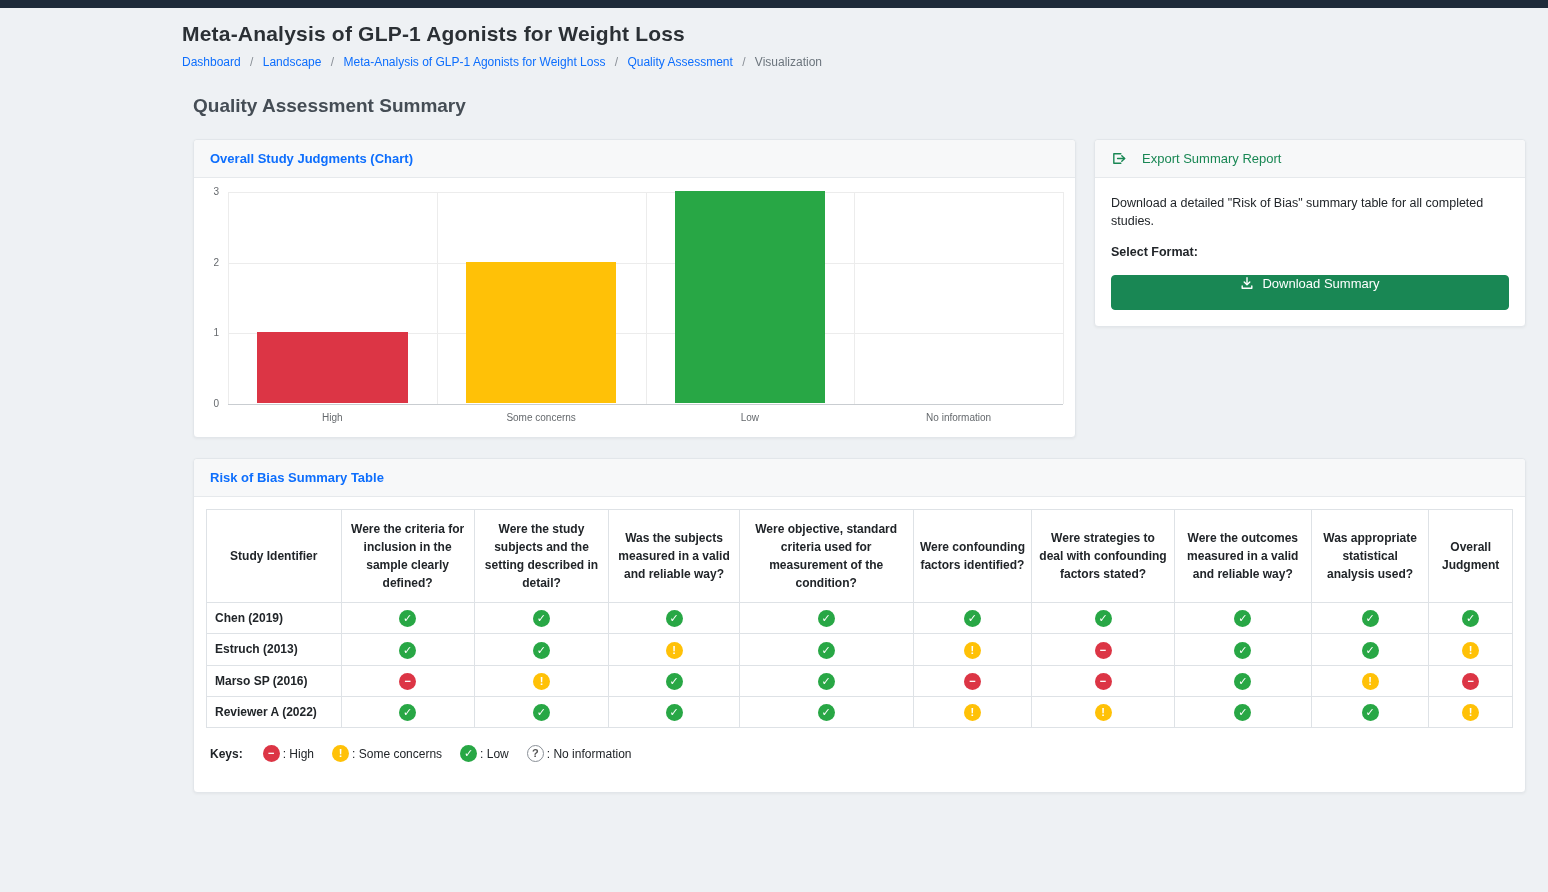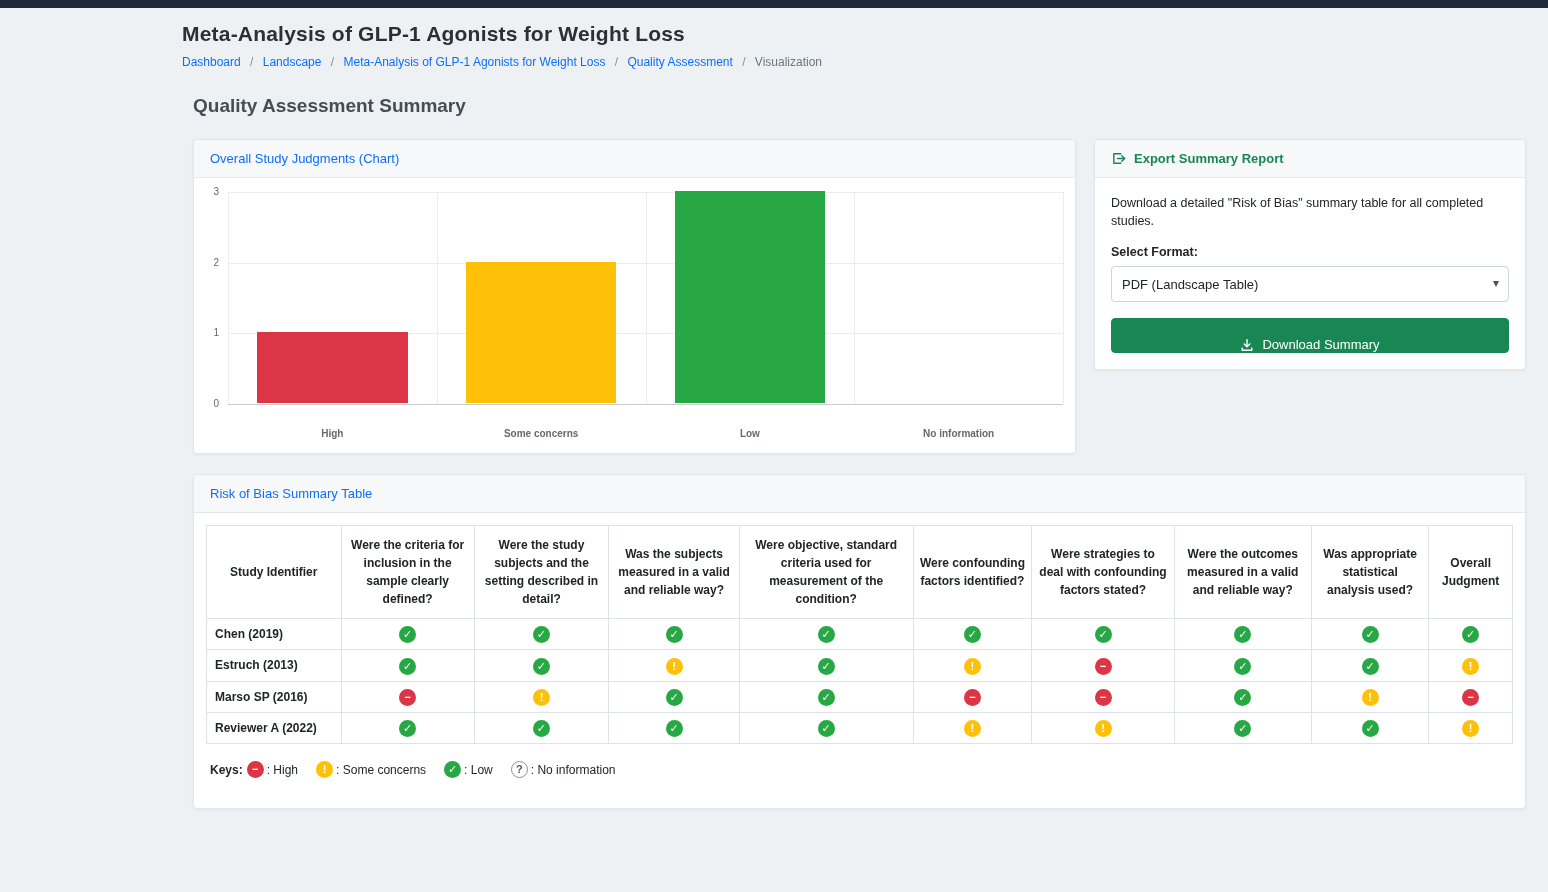--- a/index.html
+++ b/index.html
@@ -17,56 +17,56 @@
 
   .page-title{font-size:21px; font-weight:700; color:#2b3035; letter-spacing:.2px;}
   .breadcrumb{margin-top:9px; font-size:12px; color:#6c757d;}
   .breadcrumb a{color:var(--c-link); text-decoration:none; cursor:pointer;}
   .breadcrumb .sep{margin:0 6px; color:#8a9097;}
   .breadcrumb .current{color:#6c757d;}
   .section-heading{margin:26px 0 0 11px; font-size:19px; font-weight:700; color:#454d55;}
 
   .main-row{display:flex; gap:18px; margin:22px 0 0 11px; align-items:flex-start;}
   .card{background:#fff; border:1px solid #e2e6ea; border-radius:4px; box-shadow:0 1px 3px rgba(0,0,0,.05);}
-  .card-header{background:#f7f8f9; border-bottom:1px solid #e6e9ec; padding:11px 16px; font-size:13px; border-radius:4px 4px 0 0;}
+  .card-header{background:#f7f8f9; border-bottom:1px solid #e6e9ec; padding:11px 16px; font-size:13px; border-radius:4px 4px 0 0;font-weight:bold;}
   .card-header.blue{color:var(--c-link);}
-  .card-header.green{color:var(--c-btn); display:flex; gap:8px; font-weight:700;}
+  .card-header.green{color:var(--c-btn); display:flex; gap:16px; font-weight:400;}
 
   
   .chart-card{flex:0 0 883px;}
   .chart-body{padding:14px 12px 14px 6px;}
   .chart-inner{display:flex; height:212px;}
   .y-axis{width:28px; position:relative; flex:0 0 28px;}
   .ytick{position:absolute; right:9px; font-size:10px; color:#65696d;}
   .plot{flex:1; position:relative;}
   .gridline-h{position:absolute; left:0; right:0; height:1px; background:#ececec;}
   .gridline-h.axis{background:#c9cdd1;}
   .gridline-v{position:absolute; top:0; bottom:0; width:1px; background:#ececec;}
   .bars{position:absolute; left:0; right:0; top:0; bottom:0; display:flex;}
   .bar-slot{flex:1; position:relative;}
   .bar{position:absolute; bottom:1px; left:14%; width:72%;}
-  .x-labels{display:flex; margin-left:28px; padding-top:24px;font-weight:bold;}
+  .x-labels{display:flex; margin-left:28px; padding-top:8px;}
   .x-labels span{flex:1; text-align:center; font-size:10px; color:#65696d;}
 
   
   .export-card{flex:0 0 432px;}
   .export-body{padding:16px;}
   .export-desc{font-size:12.5px; color:#212529; line-height:1.45;}
   .format-label{font-size:12.5px; font-weight:700; margin:15px 0 7px;}
   .select-wrap{position:relative;}
   .select-wrap select{
     width:100%; height:36px; font-size:13px; color:#212529; padding:0 30px 0 10px;
     border:1px solid #ced4da; border-radius:4px; background:#fff; appearance:none;
     -webkit-appearance:none; font-family:inherit; cursor:pointer;
   }
   .chev{position:absolute; right:10px; top:10px; pointer-events:none; color:#495057; font-size:12px;}
   .dl-btn{
     margin-top:16px; width:100%; height:35px; background:var(--c-btn); color:#fff;
     border:1px solid var(--c-btn); border-radius:4px; font-size:13px; font-family:inherit;
-    display:flex; align-items:flex-end; justify-content:center; gap:8px; cursor:pointer;
+    display:flex; align-items:flex-start; justify-content:center; gap:8px; cursor:pointer;
   }
 
   
   .table-card{margin:20px 0 0 11px; width:1333px;}
   .table-body{padding:12px 12px 30px;}
   table.rob{width:100%; border-collapse:collapse; table-layout:fixed;}
   table.rob th, table.rob td{border:1px solid var(--border);}
   table.rob th{font-size:12px; font-weight:700; text-align:center; padding:10px 6px; line-height:1.5; background:#fff; vertical-align:middle;}
   table.rob td{padding:6px; text-align:center; height:31px; vertical-align:middle;}
   table.rob td.study{text-align:left; padding-left:8px; font-size:12px; font-weight:700; color:#212529;}
@@ -74,21 +74,21 @@
   .badge-icon{
     display:inline-flex; width:17px; height:17px; border-radius:50%;
     align-items:center; justify-content:center; color:#fff; font-size:11px;
     font-weight:700; line-height:1; vertical-align:middle;
   }
   .badge-low{background:var(--c-low);}
   .badge-some{background:var(--c-some);}
   .badge-high{background:var(--c-high);}
   .badge-none{background:#fff; color:#555; border:1.5px solid #8a9097;}
 
-  .keys-row{margin-top:17px; font-size:12px; display:flex; align-items:center; gap:4px; padding-left:4px;}
+  .keys-row{margin-top:17px; font-size:12px; display:flex; align-items:center; gap:20px; padding-left:4px;}
   .keys-label{font-weight:700;}
   .key-item{display:inline-flex; align-items:center; gap:3px; color:#212529;}
 </style>
 </head>
 <body>
 
 <div class="topbar"></div>
 
 <div class="content">
 
@@ -160,24 +160,20 @@
             <path d="M10.5 3H3v10h7.5"></path>
               <path d="M7 8h7.5"></path>
               <path d="M11.5 5l3 3-3 3"></path>
           </svg>
         </span>
         <span>Export Summary Report</span>
       </div>
       <div class="export-body">
         <div class="export-desc">Download a detailed "Risk of Bias" summary table for all completed studies.</div>
         <div class="format-label">Select Format:</div>
-        <div class="select-wrap">
-          <select id="format-select"><option>PDF (Landscape Table)</option></select>
-          <span class="chev">▾</span>
-        </div>
         <button class="dl-btn">
           <span style="display:inline-flex;">
             <svg width="14" height="14" viewBox="0 0 16 16" fill="none" stroke="currentColor" stroke-width="1.6" stroke-linecap="round" stroke-linejoin="round">
               <path d="M8 2v7.5"></path>
                 <path d="M4.8 6.8L8 10l3.2-3.2"></path>
                 <path d="M2.5 11.5V14h11v-2.5"></path>
             </svg>
           </span>
           <span>Download Summary</span>
         </button>

